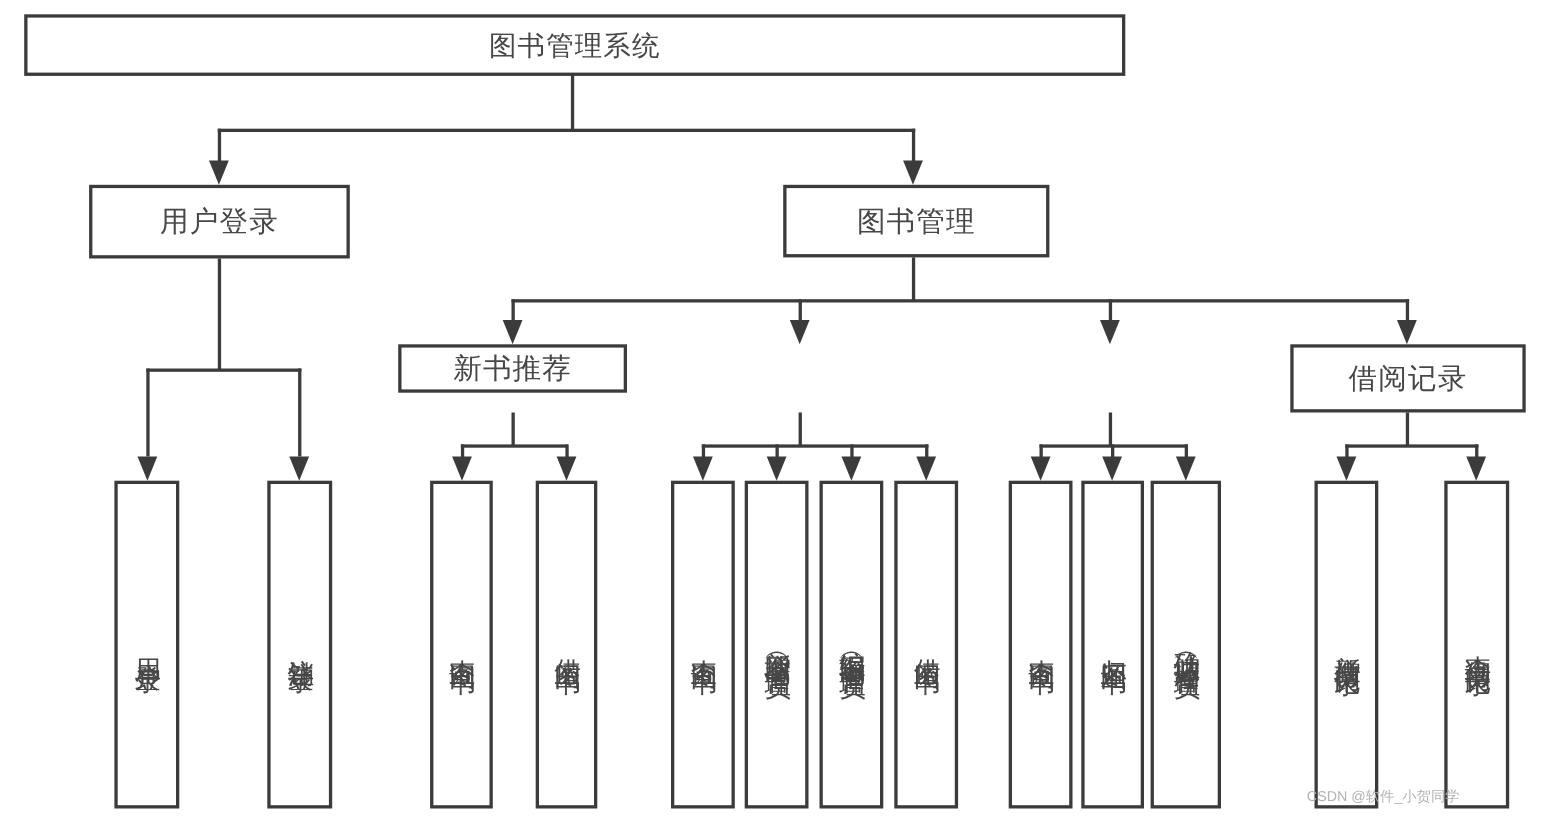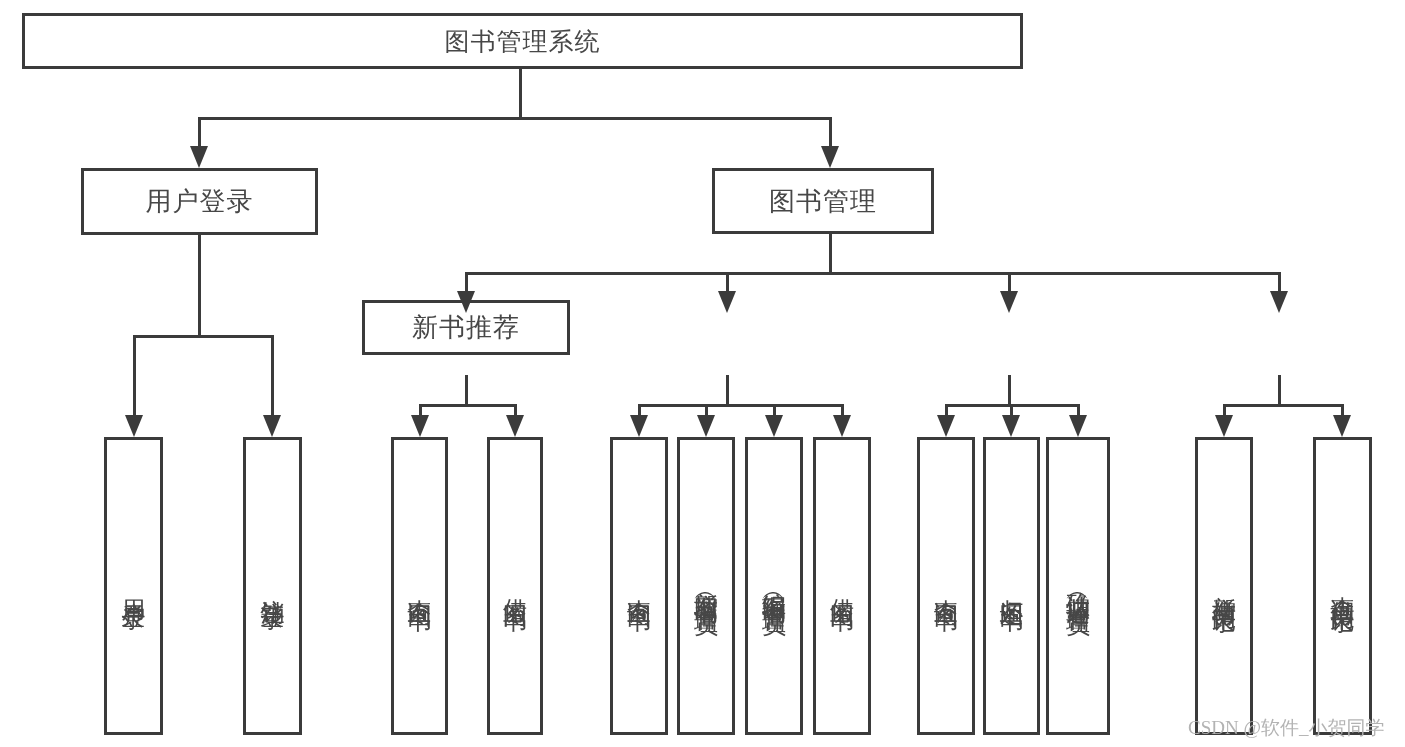--- a/index.html
+++ b/index.html
@@ -1,20 +1,20 @@
 <!DOCTYPE html>
 <html><head>
 <meta charset="utf-8">
 <style>
   html,body{margin:0;padding:0;background:#ffffff;}
   #stage{
     position:relative;
     width:1405px;height:747px;
     background:#ffffff;
-    font-family:Liberation Serif, serif;
+    font-family:Liberation Sans, sans-serif;
     overflow:hidden;
   }
   .box{
     position:absolute;
     box-sizing:border-box;
     border:3px solid #3b3b3b;
     background:#ffffff;
     display:flex;
     align-items:center;
     justify-content:center;
@@ -34,37 +34,38 @@
   .hl{position:absolute;height:3px;background:#3b3b3b;}
   .arr{
     position:absolute;width:0;height:0;
     border-left:9px solid transparent;
     border-right:9px solid transparent;
     border-top:22px solid #3b3b3b;
   }
   .watermark{
     position:absolute;
     left:1188px;top:715px;
-    font-size:19px;
+    font-size:13px;
     color:#b3b3b3;
     white-space:nowrap;
     z-index:5;
   }
 </style>
 </head>
 <body>
 
 <div id="stage">
 
   <div class="box hbox rootbox" style="left:22px;top:13px;width:1001px;height:56px">图书管理系统</div>
 
   <div class="box hbox" style="left:81px;top:168px;width:237px;height:67px">用户登录</div>
-  <div class="box hbox" style="left:712px;top:168px;width:222px;height:66px">图书管理</div>
+  <div class="box hbox" style="left:712px;top:168px;width:242px;height:66px">图书管理</div>
 
-  <div class="box hbox" style="left:362px;top:300px;width:208px;height:55px">新书推荐</div>
+  <div class="box hbox" style="left:362px;top:313px;width:208px;height:44px">新书推荐</div>
+  <div class="box hbox" style="left:1173px;top:313px;width:214px;height:62px">借阅记录</div>
 
   <div class="box vbox" style="left:104px;top:437px;width:59px;height:298px">用户登录</div>
   <div class="box vbox" style="left:243px;top:437px;width:59px;height:298px">注销登录</div>
 
   <div class="box vbox" style="left:391px;top:437px;width:57px;height:298px">查询图书</div>
   <div class="box vbox" style="left:487px;top:437px;width:56px;height:298px">借阅图书</div>
 
   <div class="box vbox" style="left:610px;top:437px;width:58px;height:298px">查询图书</div>
   <div class="box vbox" style="left:677px;top:437px;width:58px;height:298px">新增图书（管理员）</div>
   <div class="box vbox" style="left:745px;top:437px;width:58px;height:298px">编辑图书（管理员）</div>

